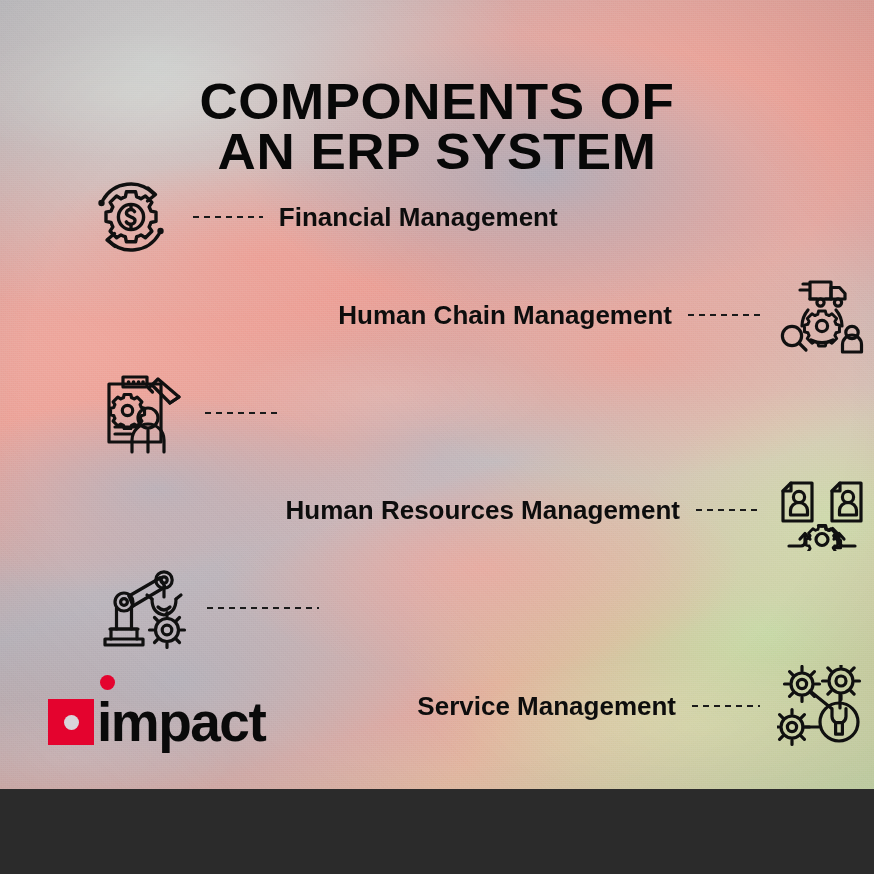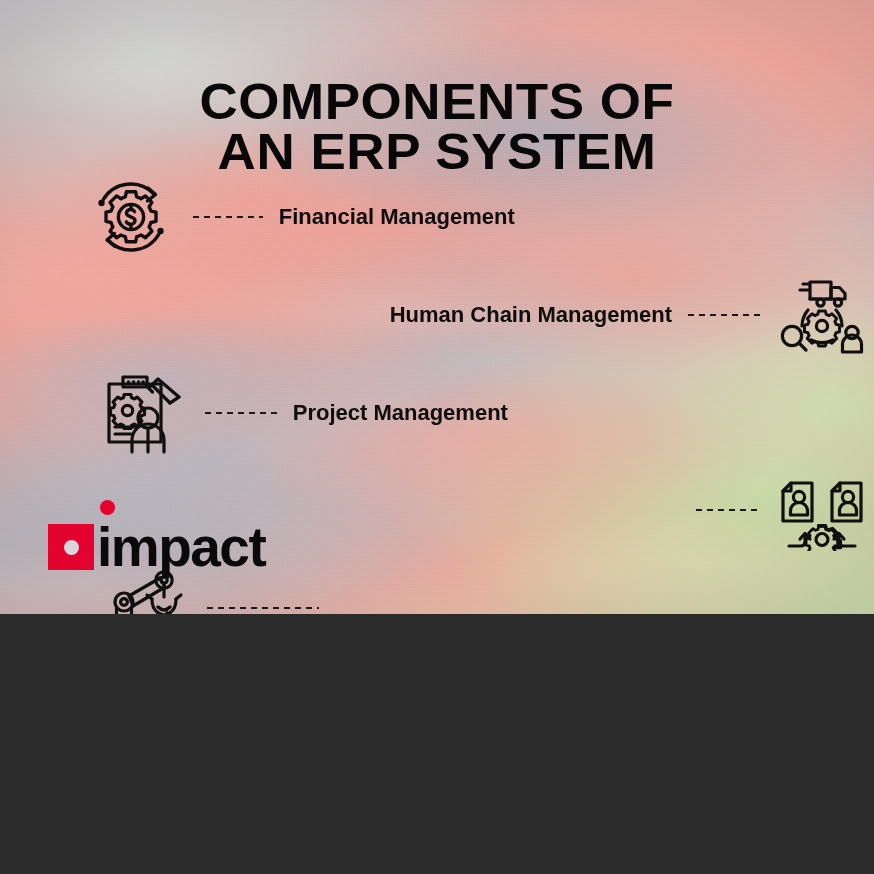--- a/index.html
+++ b/index.html
@@ -4,21 +4,21 @@
 <title>Components of an ERP System</title>
 <style>
   html, body {
     margin: 0;
     padding: 0;
     background: #2b2b2b;
   }
   #poster {
     position: relative;
     width: 874px;
-    height: 614px;
+    height: 789px;
     overflow: hidden;
     font-family: "Liberation Sans", "DejaVu Sans", sans-serif;
     background-color: #ef4444;
     isolation: isolate;
   }
 
   
   .bg-layer {
     position: absolute;
     inset: 0;
@@ -105,21 +105,21 @@
   .dash {
     flex: 0 0 auto;
     height: 2px;
     background-image: linear-gradient(to right, #1a1a1a 0 6px, rgba(0,0,0,0) 6px 11px);
     background-size: 11px 2px;
     background-repeat: repeat-x;
   }
   .label {
     color: #0d0d0d;
     font-weight: 700;
-    font-size: 22px;
+    font-size: 26px;
     line-height: 34px;
     white-space: nowrap;
   }
 
   .row.left  { flex-direction: row; }
   .row.right { flex-direction: row-reverse; }
 
   .row.left  .dash { margin: 0 16px 0 10px; }
   .row.right .dash { margin: 0 10px 0 16px; }
 
@@ -254,21 +254,20 @@
           <path d="M52 13 L70 31 L79 25 L58 7 z"></path>
           <path d="M70 31 L79 25"></path>
           <path d="M52 13 L48.5 16 L52.5 20"></path>
 
           <circle cx="48" cy="46" r="10"></circle>
           <path d="M32 80 v-12 a16 16 0 0 1 32 0 v12"></path>
           <path d="M48 58 v22"></path>
         </svg>
       </div>
       <div class="dash" style="width:72px;"></div>
-      <div class="label">Project Management</div>
       <div class="spacer-end"></div>
     </div>
 
     <div class="row right" style="top: 464px; padding-right: 19.2266px;">
       <div class="icon-slot">
         <svg width="88" height="82" viewBox="0 0 88 82" fill="none" stroke="#101010" stroke-width="3.2" stroke-linecap="round" stroke-linejoin="round">
 
           <path d="M13 14 h21 v38 h-29 v-30 z"></path>
           <path d="M13 14 v8 h-8"></path>
           <circle cx="21" cy="28" r="5.6"></circle>
@@ -283,20 +282,21 @@
           <path d="M22 70 L27 64.5 L32 70"></path>
           <path d="M77 77 h-12 a4 4 0 0 1-4-4 v-6"></path>
           <path d="M56 70 L61 64.5 L66 70"></path>
           <path d="M40.4 56.6 h7.2 l.9 3.6 a11.5 11.5 0 0 1 2.9 1.2 l3.1-1.9 5.1 5.1 -1.9 3.1 a11.5 11.5 0 0 1 1.2 2.9 l3.6 .9 v7.2 h-7.2" transform="translate(0,0)"></path>
           <path d="M44 57 h-0"></path>
           <path d="M40.4 57 h7.2 l.9 3.5 a11.3 11.3 0 0 1 2.9 1.2 l3-1.9 5.1 5.1 -1.9 3 a11.3 11.3 0 0 1 1.2 2.9 l3.5 .9 v7.2 l-3.5 .9 a11.3 11.3 0 0 1-1.2 2.9 l1.9 3 -5.1 5.1 -3-1.9 a11.3 11.3 0 0 1-2.9 1.2 l-.9 3.5 h-7.2 l-.9-3.5 a11.3 11.3 0 0 1-2.9-1.2 l-3 1.9 -5.1-5.1 1.9-3 a11.3 11.3 0 0 1-1.2-2.9 l-3.5-.9 v-7.2 l3.5-.9 a11.3 11.3 0 0 1 1.2-2.9 l-1.9-3 5.1-5.1 3 1.9 a11.3 11.3 0 0 1 2.9-1.2 z" transform="translate(0,-2) scale(.86) translate(7,12)"></path>
           <circle cx="44" cy="70.5" r="6"></circle>
         </svg>
       </div>
       <div class="dash" style="width:64px;"></div>
+      <div class="label">Human Resources Management</div>
       <div class="spacer-end"></div>
     </div>
 
     <div class="row left" style="top: 562px; padding-left: 93.3906px;">
       <div class="icon-slot">
         <svg width="92" height="84" viewBox="0 0 92 84" fill="none" stroke="#101010" stroke-width="3.2" stroke-linecap="round" stroke-linejoin="round">
 
           <path d="M6 79 h38 v-6 h-38 z"></path>
           <path d="M12 73 v-10 h26 v10"></path>
           <path d="M11 63 h28"></path>
@@ -347,20 +347,21 @@
           <circle cx="15" cy="62" r="11"></circle>
           <circle cx="15" cy="62" r="4.6"></circle>
           <path d="M15 49 v-4.5 M15 75 v4.5 M2 62 h-4.5 M28 62 h4.5 M5.8 52.8 l-3.2-3.2 M24.2 71.2 l3.2 3.2 M24.2 52.8 l3.2-3.2 M5.8 71.2 l-3.2 3.2"></path>
 
           <circle cx="62" cy="57" r="19"></circle>
           <path d="M55 43.5 v8 a7.5 7.5 0 0 0 3.6 6.2 v11.5 h6.8 V57.7 a7.5 7.5 0 0 0 3.6-6.2 v-8"></path>
           <path d="M58.6 57.7 h6.8"></path>
         </svg>
       </div>
       <div class="dash" style="width:68px;"></div>
+      <div class="label">Service Management</div>
       <div class="spacer-end"></div>
     </div>
 
     <div class="logo">
       <div class="logo-mark">
         <div class="mark-dot"></div>
       </div>
       <div class="logo-word">impact</div>
       <div class="logo-idot"></div>
     </div>

